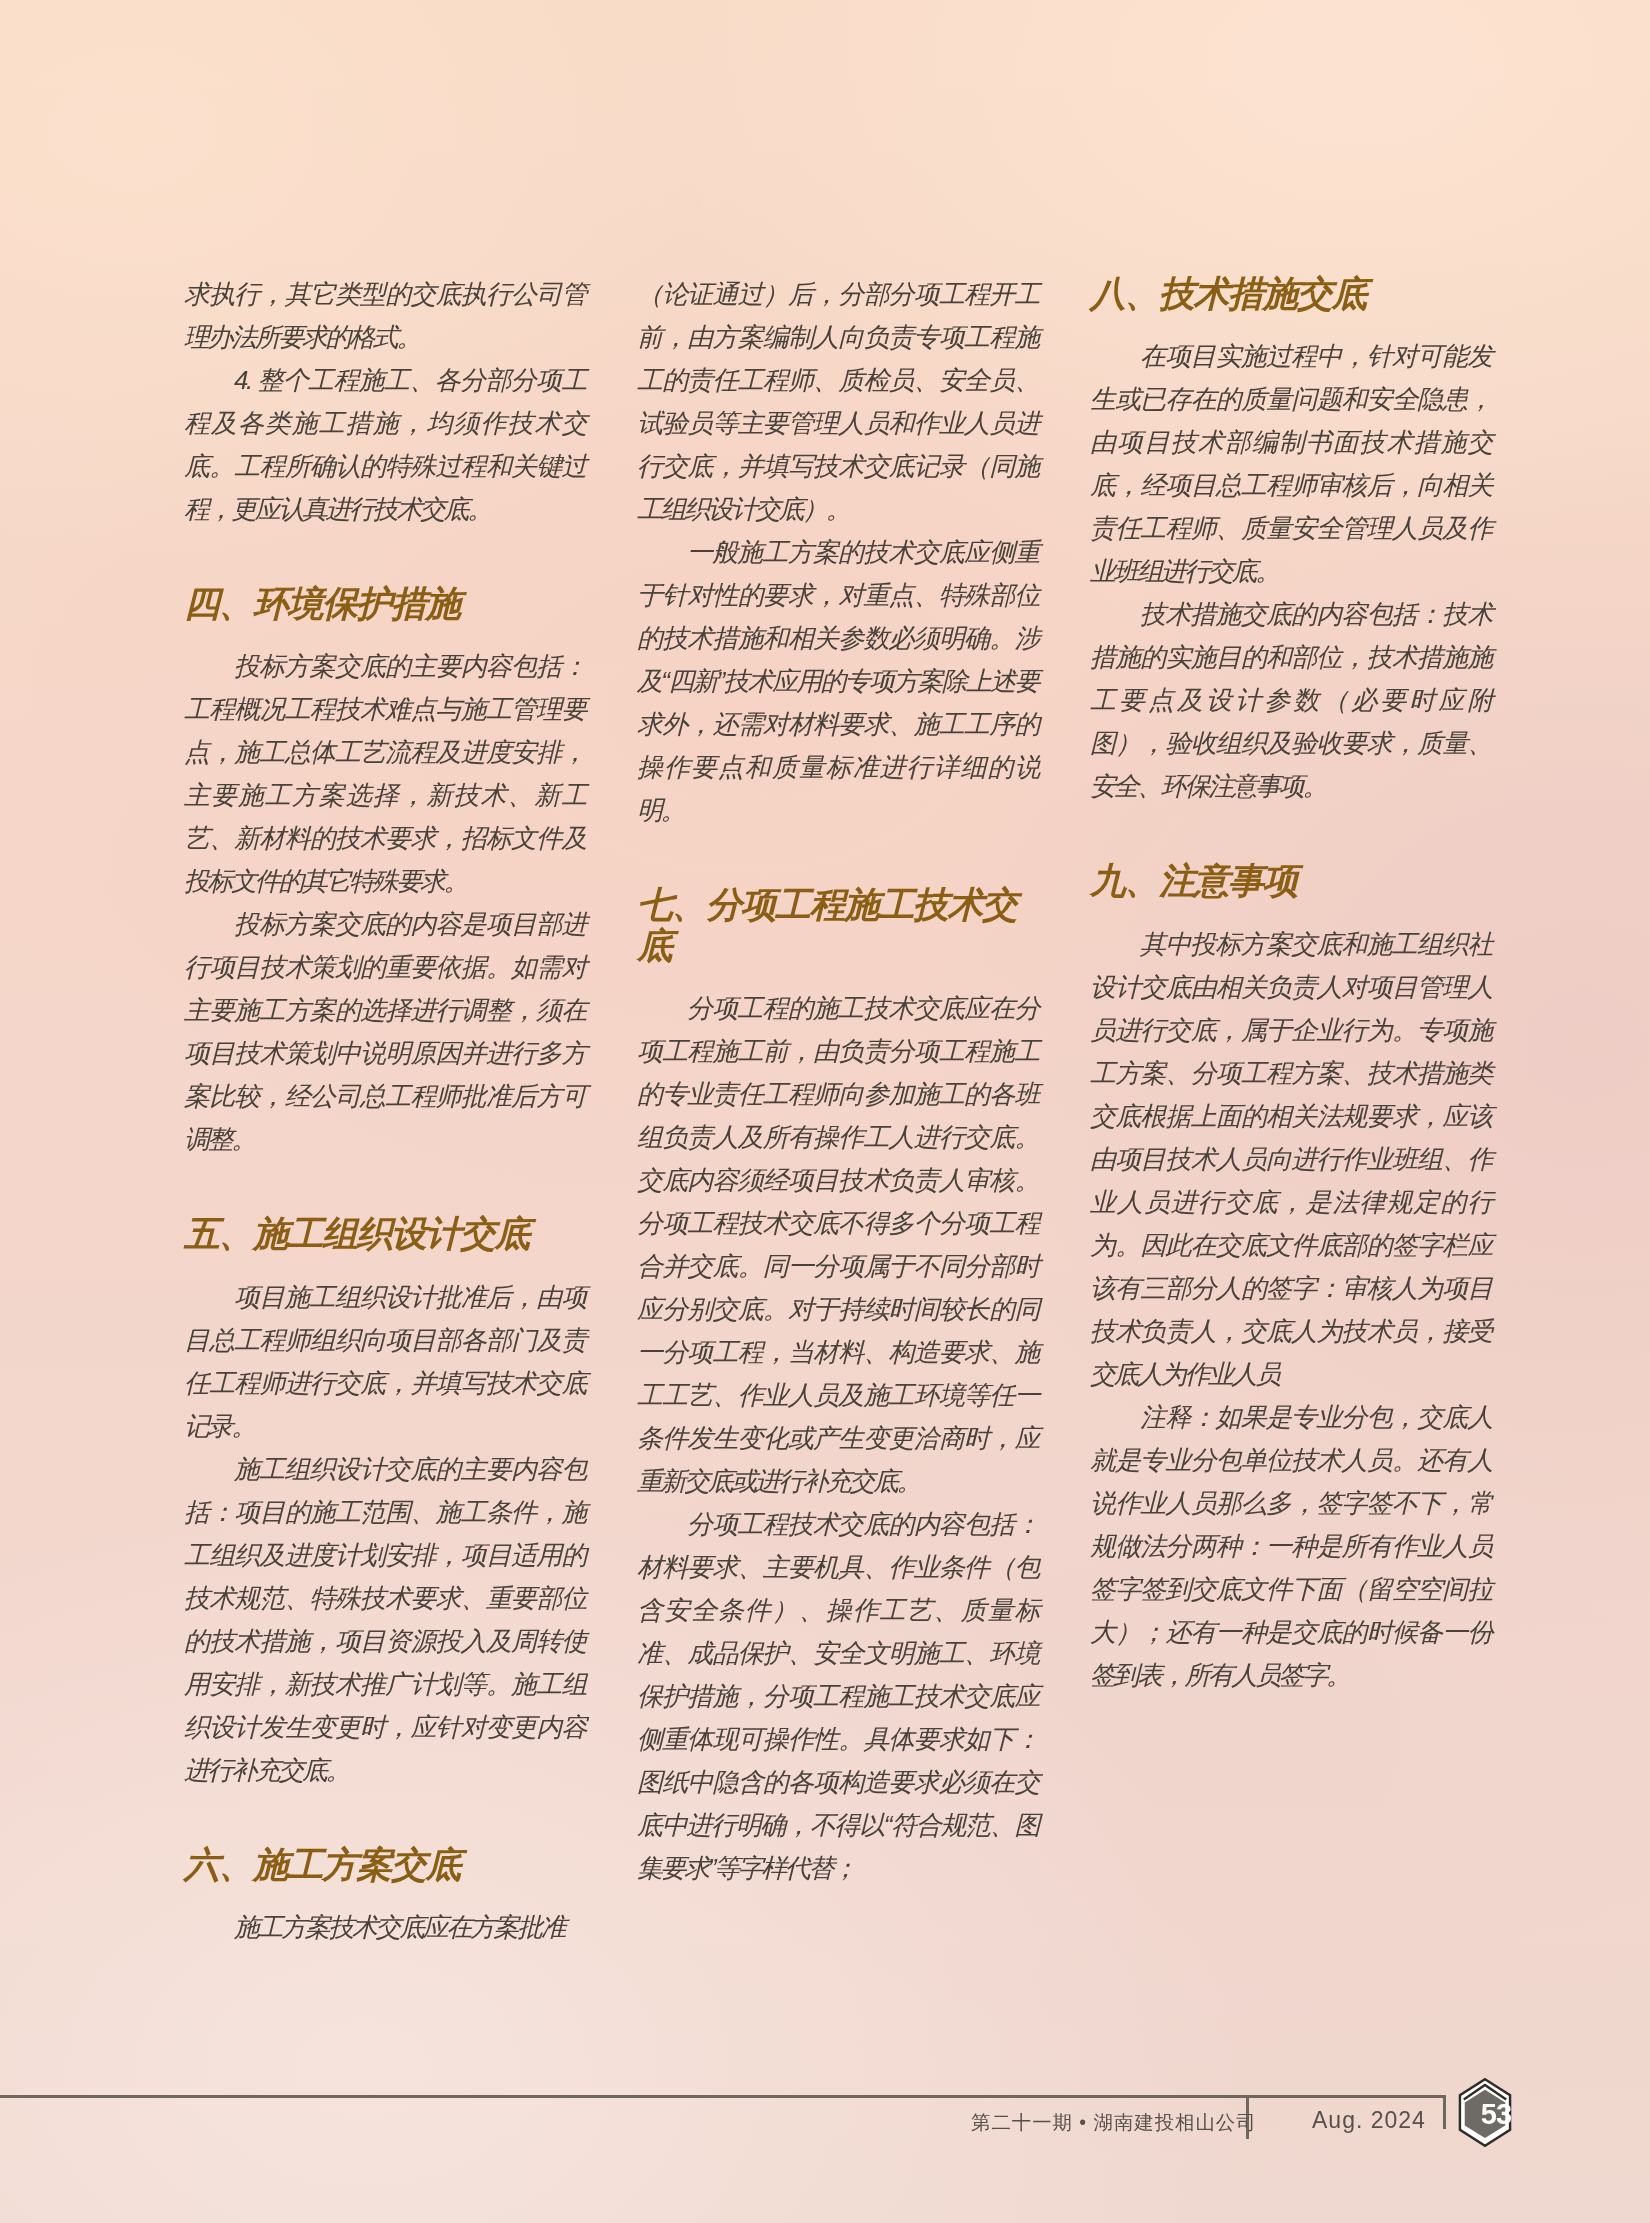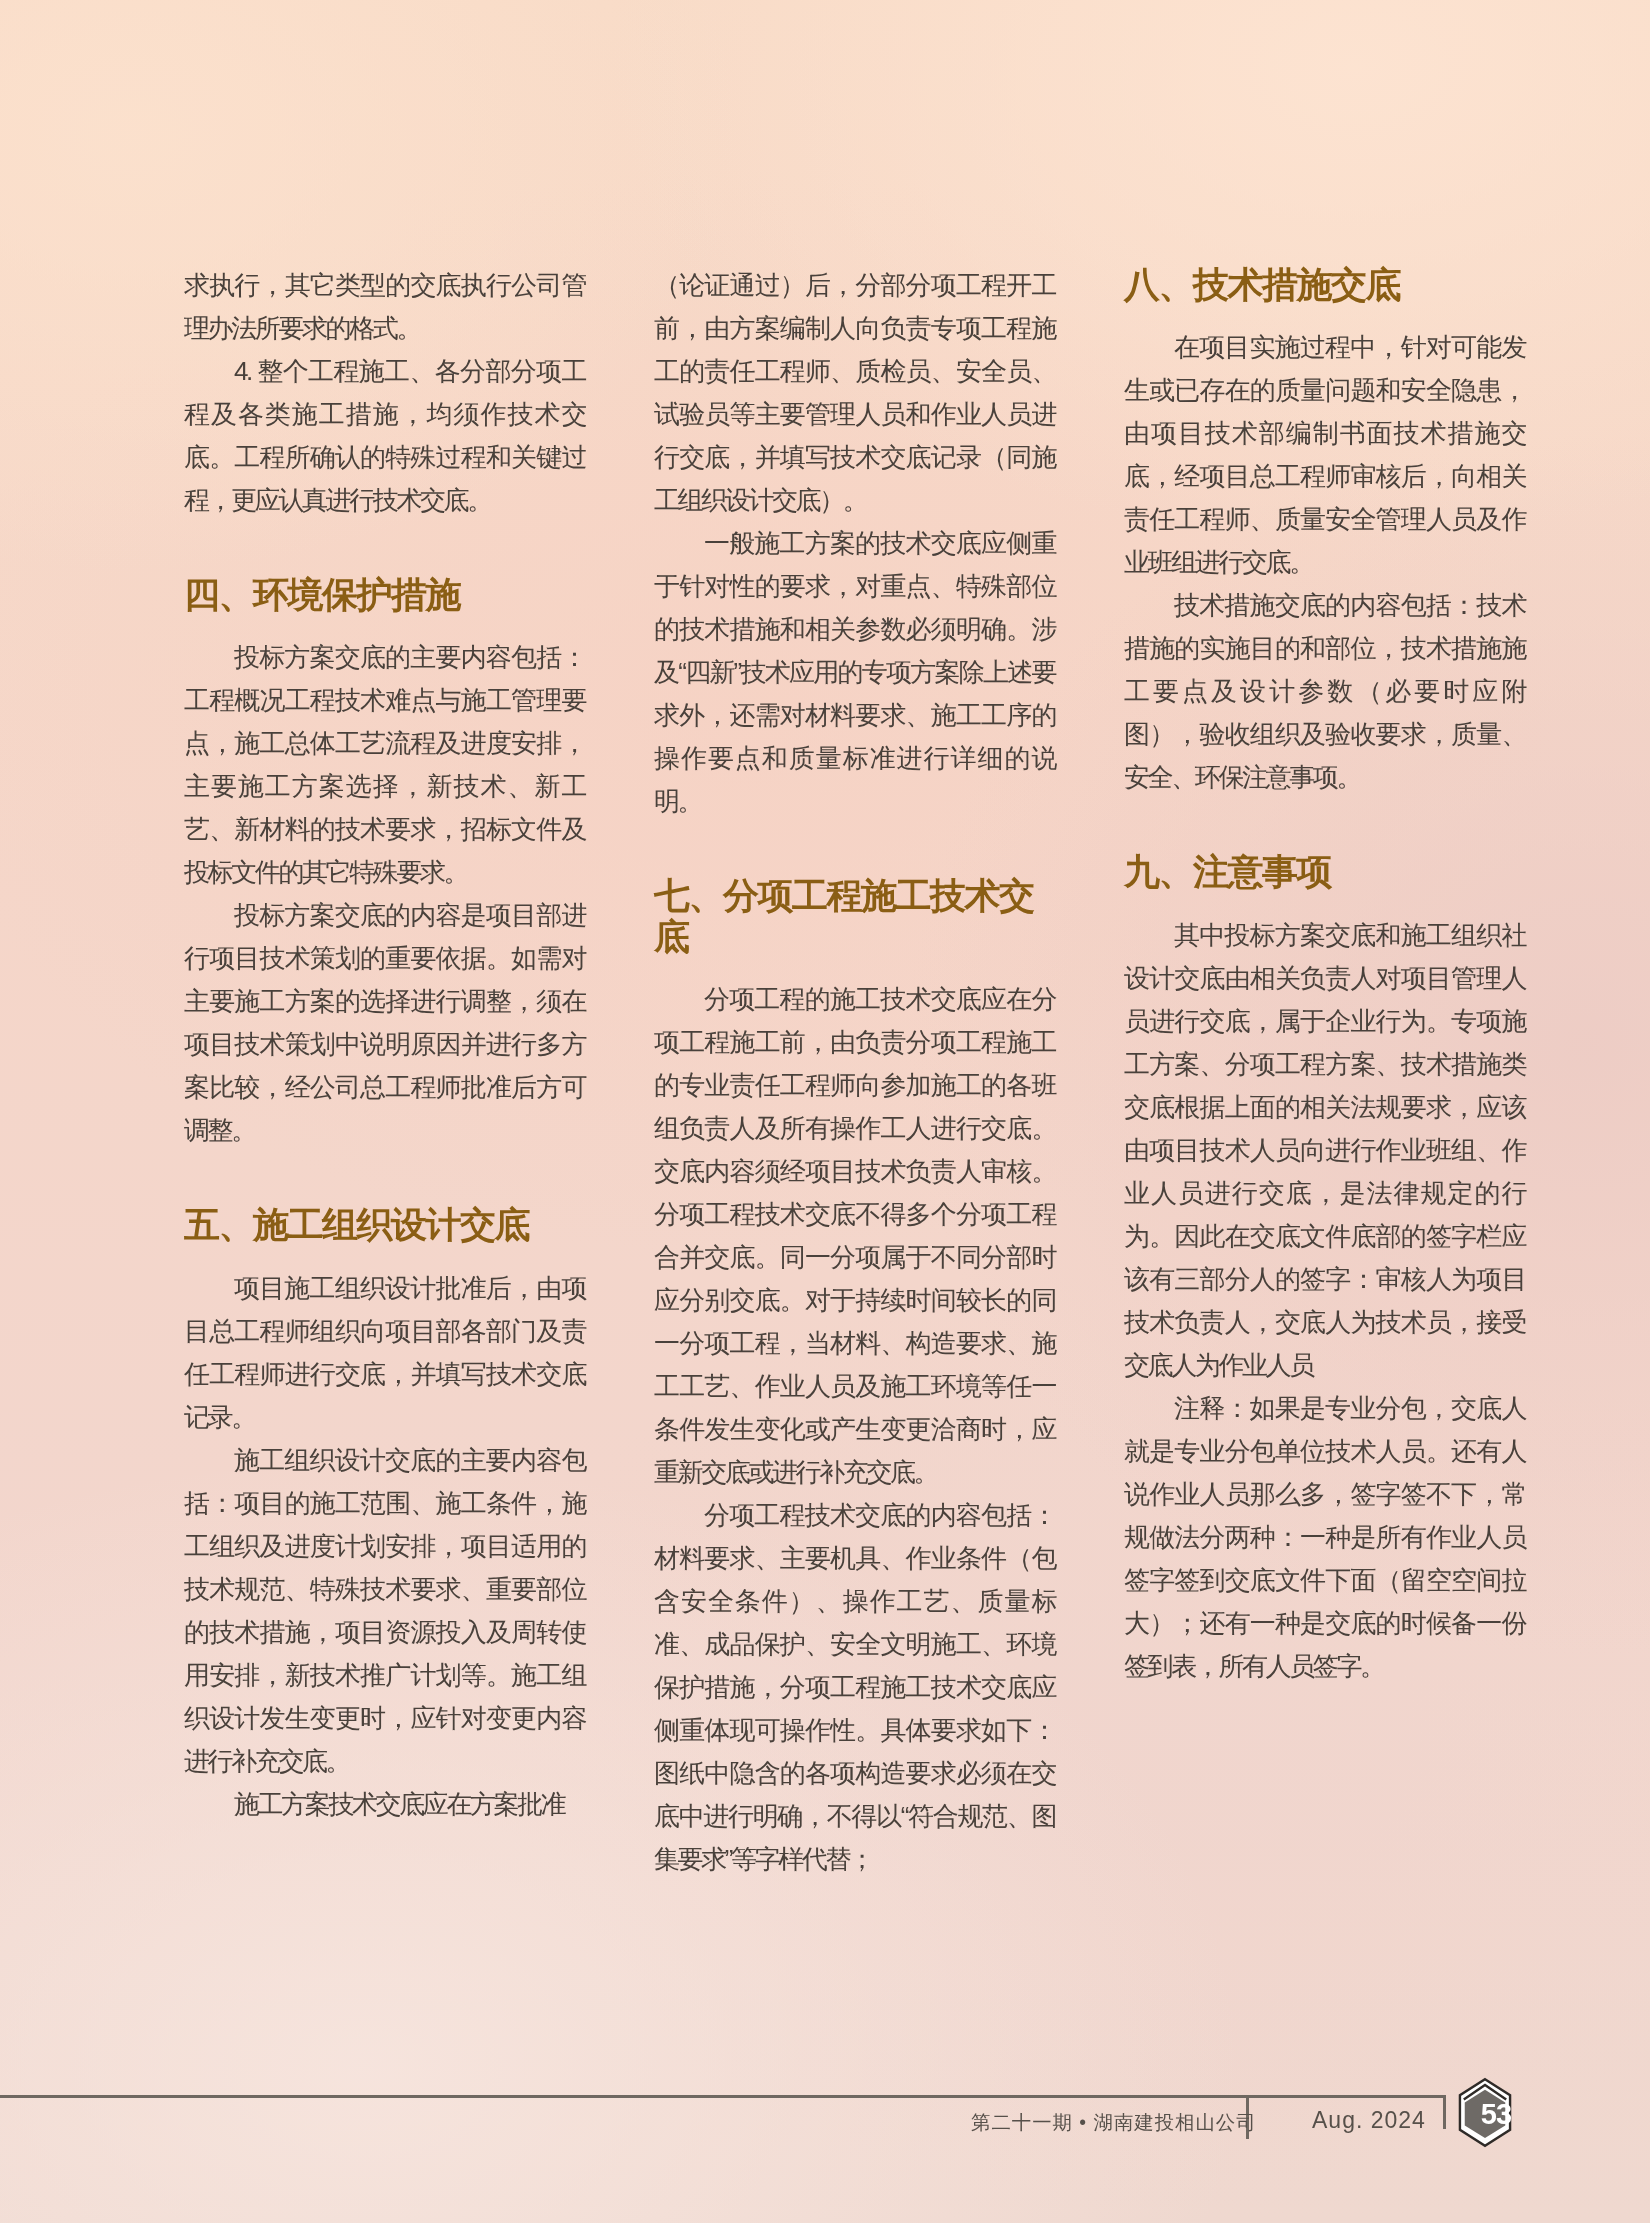--- a/index.html
+++ b/index.html
@@ -11,22 +11,22 @@
     background:
       radial-gradient(1067px 679px at 82% 3%, rgba(253,228,210,.9), rgba(253,228,210,0) 70%),
       radial-gradient(873px 631px at 8% 6%, rgba(252,226,206,.8), rgba(252,226,206,0) 70%),
       radial-gradient(970px 873px at 96% 47%, rgba(236,203,196,.85), rgba(236,203,196,0) 70%),
       radial-gradient(1164px 776px at 45% 32%, rgba(246,209,195,.7), rgba(246,209,195,0) 70%),
       radial-gradient(1261px 873px at 22% 93%, rgba(247,230,223,.85), rgba(247,230,223,0) 70%),
       radial-gradient(970px 679px at 70% 78%, rgba(240,213,205,.8), rgba(240,213,205,0) 70%),
       linear-gradient(180deg,#f8dbc7 0%,#f5d6c9 40%,#f2d6cd 75%,#efd8cf 100%);
   }
   .columns{
-    position:absolute;left:184px;top:264px;width:1315px;
-    display:flex;gap:69px;
+    position:absolute;left:184px;top:273px;width:1315px;
+    display:flex;gap:52px;font-style:italic;
   }
   .col{flex:0 0 401px;width:401px;}
   .para{
     margin:0;
     font-size:26px;
     line-height:43px;
     letter-spacing:-2.4px;
     color:#49413b;
     text-align:justify;
     text-justify:inter-character;
@@ -82,20 +82,21 @@
   <div class="columns">
     <div class="col">
         <p class="para">求执行，其它类型的交底执行公司管理办法所要求的格式。</p>
         <p class="para indent">4. 整个工程施工、各分部分项工程及各类施工措施，均须作技术交底。工程所确认的特殊过程和关键过程，更应认真进行技术交底。</p>
         <h2 class="sec-heading">四、环境保护措施</h2>
         <p class="para indent">投标方案交底的主要内容包括：工程概况工程技术难点与施工管理要点，施工总体工艺流程及进度安排，主要施工方案选择，新技术、新工艺、新材料的技术要求，招标文件及投标文件的其它特殊要求。</p>
         <p class="para indent">投标方案交底的内容是项目部进行项目技术策划的重要依据。如需对主要施工方案的选择进行调整，须在项目技术策划中说明原因并进行多方案比较，经公司总工程师批准后方可调整。</p>
         <h2 class="sec-heading">五、施工组织设计交底</h2>
         <p class="para indent">项目施工组织设计批准后，由项目总工程师组织向项目部各部门及责任工程师进行交底，并填写技术交底记录。</p>
         <p class="para indent">施工组织设计交底的主要内容包括：项目的施工范围、施工条件，施工组织及进度计划安排，项目适用的技术规范、特殊技术要求、重要部位的技术措施，项目资源投入及周转使用安排，新技术推广计划等。施工组织设计发生变更时，应针对变更内容进行补充交底。</p>
+        <h2 class="sec-heading">六、施工方案交底</h2>
         <p class="para indent">施工方案技术交底应在方案批准</p>
       </div>
     <div class="col">
         <p class="para">（论证通过）后，分部分项工程开工前，由方案编制人向负责专项工程施工的责任工程师、质检员、安全员、试验员等主要管理人员和作业人员进行交底，并填写技术交底记录（同施工组织设计交底）。</p>
         <p class="para indent">一般施工方案的技术交底应侧重于针对性的要求，对重点、特殊部位的技术措施和相关参数必须明确。涉及“四新”技术应用的专项方案除上述要求外，还需对材料要求、施工工序的操作要点和质量标准进行详细的说明。</p>
         <h2 class="sec-heading">七、分项工程施工技术交底</h2>
         <p class="para indent">分项工程的施工技术交底应在分项工程施工前，由负责分项工程施工的专业责任工程师向参加施工的各班组负责人及所有操作工人进行交底。交底内容须经项目技术负责人审核。分项工程技术交底不得多个分项工程合并交底。同一分项属于不同分部时应分别交底。对于持续时间较长的同一分项工程，当材料、构造要求、施工工艺、作业人员及施工环境等任一条件发生变化或产生变更洽商时，应重新交底或进行补充交底。</p>
         <p class="para indent">分项工程技术交底的内容包括：材料要求、主要机具、作业条件（包含安全条件）、操作工艺、质量标准、成品保护、安全文明施工、环境保护措施，分项工程施工技术交底应侧重体现可操作性。具体要求如下：图纸中隐含的各项构造要求必须在交底中进行明确，不得以“符合规范、图集要求”等字样代替；</p>
       </div>
     <div class="col">

